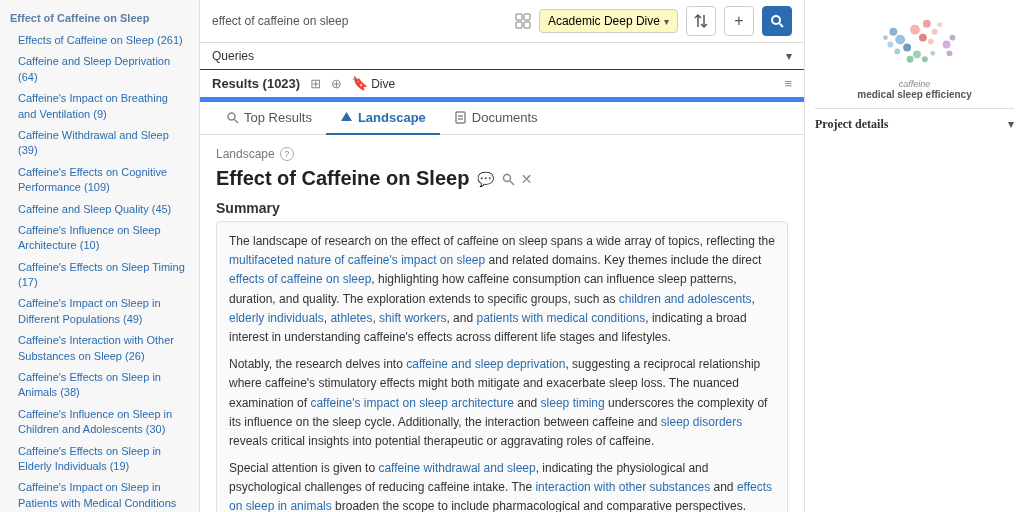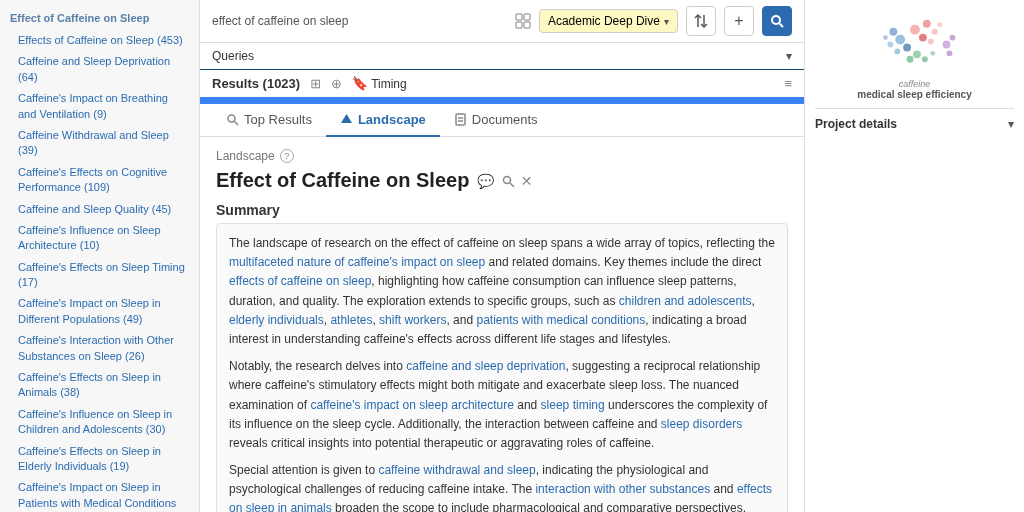--- a/index.html
+++ b/index.html
@@ -20,21 +20,21 @@
     .dropdown-btn { display: flex; align-items: center; gap: 4px; border: 1px solid #ccc; border-radius: 4px; padding: 4px 8px; background: #fef9c3; cursor: pointer; font-size: 12px; }
     .dropdown-arrow { font-size: 10px; color: #555; }
     .icon-btn { width: 30px; height: 30px; border-radius: 4px; border: 1px solid #ccc; background: #fff; cursor: pointer; display: flex; align-items: center; justify-content: center; }
     .icon-btn.blue { background: #2b6cb0; border-color: #2b6cb0; color: #fff; }
 
     
     .queries-bar { padding: 6px 12px; border-bottom: 1px solid #0c4a6e; display: flex; align-items: center; justify-content: space-between; cursor: pointer; }
     .queries-label { font-size: 12px; color: #333; }
 
     
-    .results-bar { padding: 6px 12px; border-bottom: 7px solid #3b82f6; display: flex; align-items: center; gap: 10px; background: #fff; }
+    .results-bar { padding: 6px 12px; border-bottom: 5px solid #3b82f6; display: flex; align-items: center; gap: 10px; background: #fff; }
     .results-count { font-size: 13px; font-weight: bold; color: #333; }
     .results-icon { color: #888; cursor: pointer; font-size: 13px; }
     .saved-badge { display: flex; align-items: center; gap: 3px; font-size: 12px; color: #333; cursor: pointer; }
     .bookmark-icon { font-size: 13px; color: #2b6cb0; }
     .filter-icon { color: #888; cursor: pointer; font-size: 13px; }
 
     
     .tabs { display: flex; border-bottom: 1px solid #ddd; background: #fff; padding: 0 12px; }
     .tab { display: flex; align-items: center; gap: 5px; padding: 8px 14px; font-size: 13px; cursor: pointer; color: #555; border-bottom: 2px solid transparent; margin-bottom: -1px; }
     .tab.active { color: #2b6cb0; border-bottom: 2px solid #2b6cb0; font-weight: bold; }
@@ -58,32 +58,32 @@
     .summary-section { margin-bottom: 12px; }
     .summary-label { font-size: 14px; font-weight: bold; color: #333; margin-bottom: 5px; }
     .summary-box { border: 1px solid #e0e0e0; border-radius: 4px; padding: 10px 12px; font-size: 12px; line-height: 1.6; color: #333; background: #fafafa; }
     .summary-box p { margin-bottom: 8px; }
     .summary-box p:last-child { margin-bottom: 0; }
     .link-text { color: #2b6cb0; text-decoration: none; }
 
     
     .right-panel { width: 220px; min-width: 220px; border-left: 1px solid #ddd; background: #fff; padding: 10px; overflow-y: auto; }
     .logo-area { display: flex; flex-direction: column; align-items: center; justify-content: center; height: 90px; }
-    .project-details-bar { display: flex; align-items: center; justify-content: space-between; border-top: 1px solid #ddd; padding-top: 8px; margin-top: 8px; cursor: pointer; }
+    .project-details-bar { display: flex; align-items: center; justify-content: space-between; border-top: 1px solid #ddd; padding-top: 8px; margin-top: 8px; cursor: pointer; font-family: Liberation Serif, serif; }
     .project-details-label { font-size: 12px; color: #333; font-weight: bold; }
   </style>
 </head>
 <body>
 
 <div class="layout">
 
   <div class="sidebar">
     <div class="sidebar-title">Effect of Caffeine on Sleep</div>
     <div id="sidebar-items-container">
-        <div class="sidebar-item">Effects of Caffeine on Sleep (453)</div>
+        <div class="sidebar-item">Effects of Caffeine on Sleep (261)</div>
         <div class="sidebar-item">Caffeine and Sleep Deprivation (64)</div>
         <div class="sidebar-item">Caffeine's Impact on Breathing and Ventilation (9)</div>
         <div class="sidebar-item">Caffeine Withdrawal and Sleep (39)</div>
         <div class="sidebar-item">Caffeine's Effects on Cognitive Performance (109)</div>
         <div class="sidebar-item">Caffeine and Sleep Quality (45)</div>
         <div class="sidebar-item">Caffeine's Influence on Sleep Architecture (10)</div>
         <div class="sidebar-item">Caffeine's Effects on Sleep Timing (17)</div>
         <div class="sidebar-item">Caffeine's Impact on Sleep in Different Populations (49)</div>
         <div class="sidebar-item">Caffeine's Interaction with Other Substances on Sleep (26)</div>
         <div class="sidebar-item">Caffeine's Effects on Sleep in Animals (38)</div>
@@ -130,21 +130,21 @@
       <span class="queries-label">Queries</span>
       <span style="color:#555; font-size:12px;">▾</span>
     </div>
 
     <div class="results-bar">
       <span class="results-count">Results (1023)</span>
       <span class="results-icon" title="Expand">⊞</span>
       <span class="results-icon" title="Share">⊕</span>
       <div class="saved-badge">
         <span class="bookmark-icon">🔖</span>
-        <span>Timing</span>
+        <span>Dive</span>
       </div>
       <span class="filter-icon" style="margin-left:auto;">≡</span>
     </div>
 
     <div class="tabs">
       <div class="tab">
         <svg width="13" height="13" viewBox="0 0 13 13" fill="none" stroke="#888" stroke-width="1.5">
             <circle cx="5.5" cy="5.5" r="3.5"></circle>
             <line x1="8.5" y1="8.5" x2="12" y2="12"></line>
           </svg>

